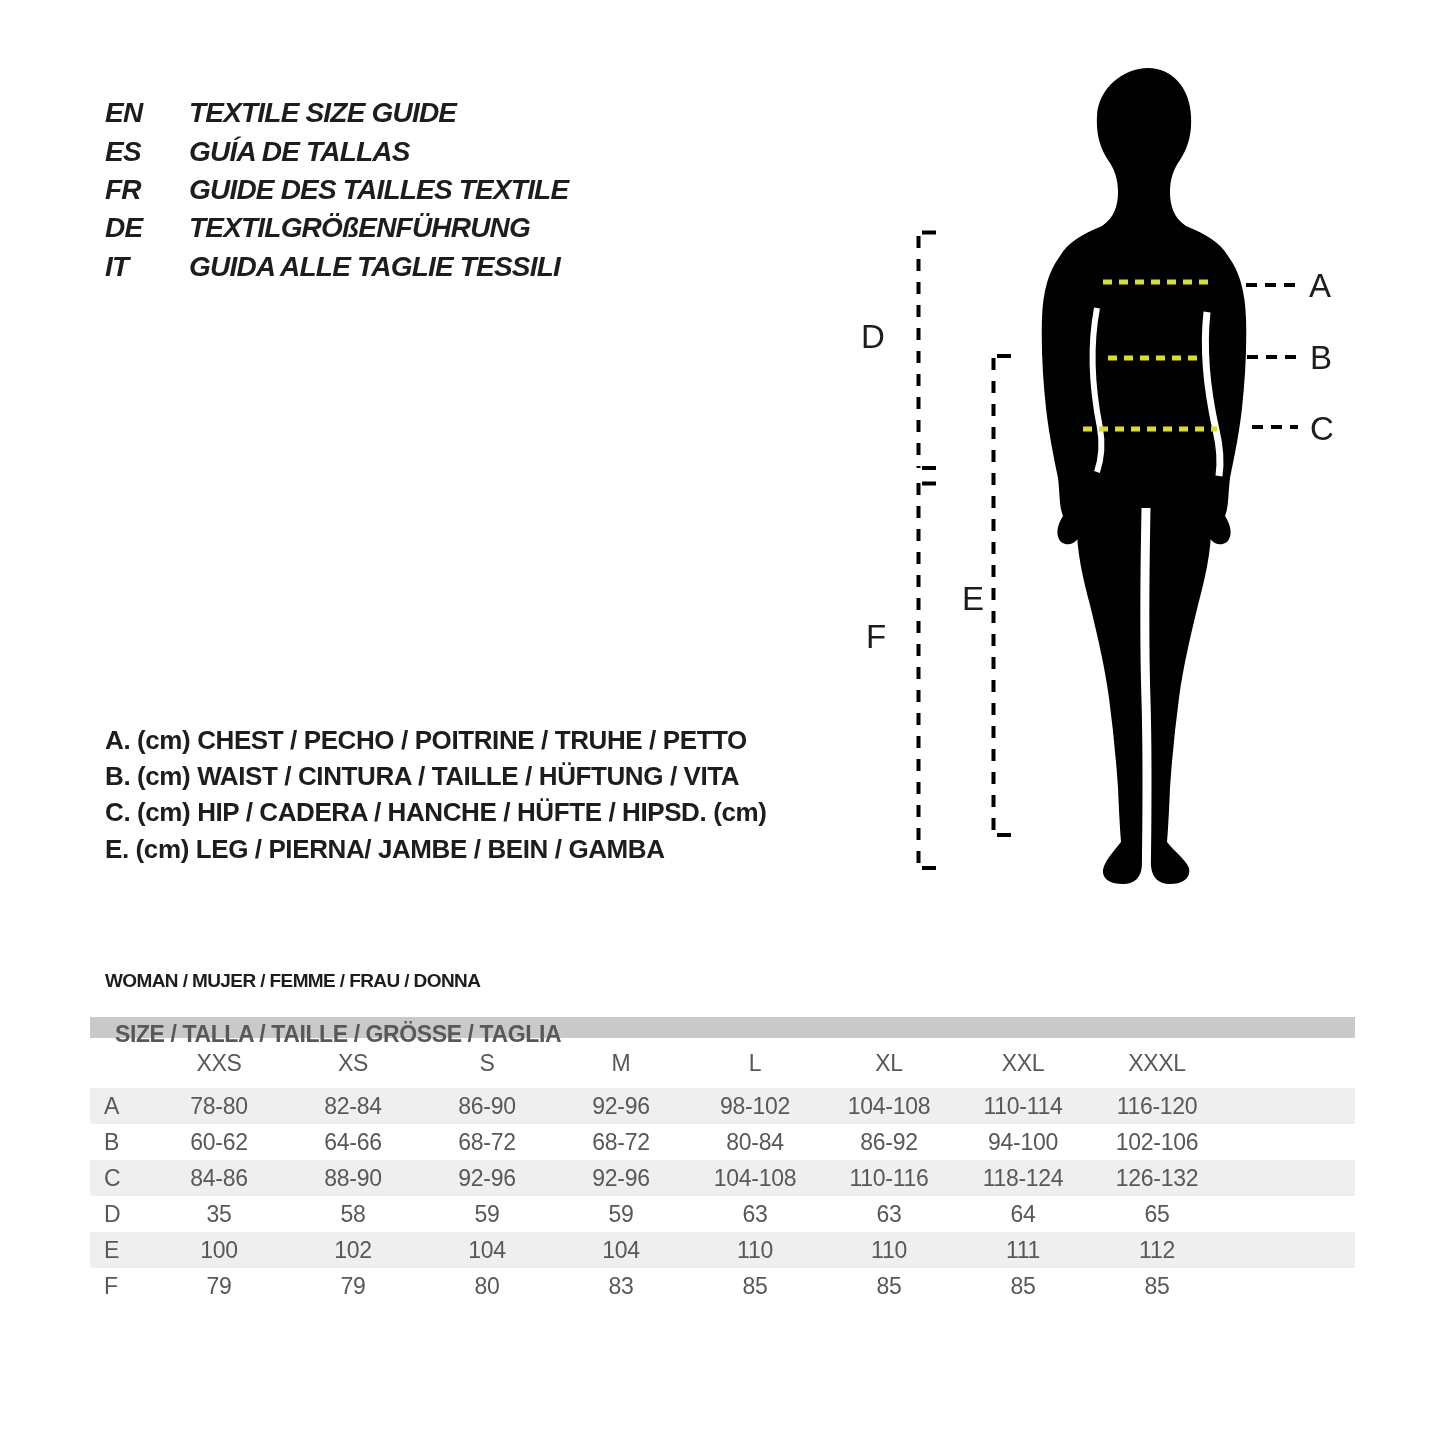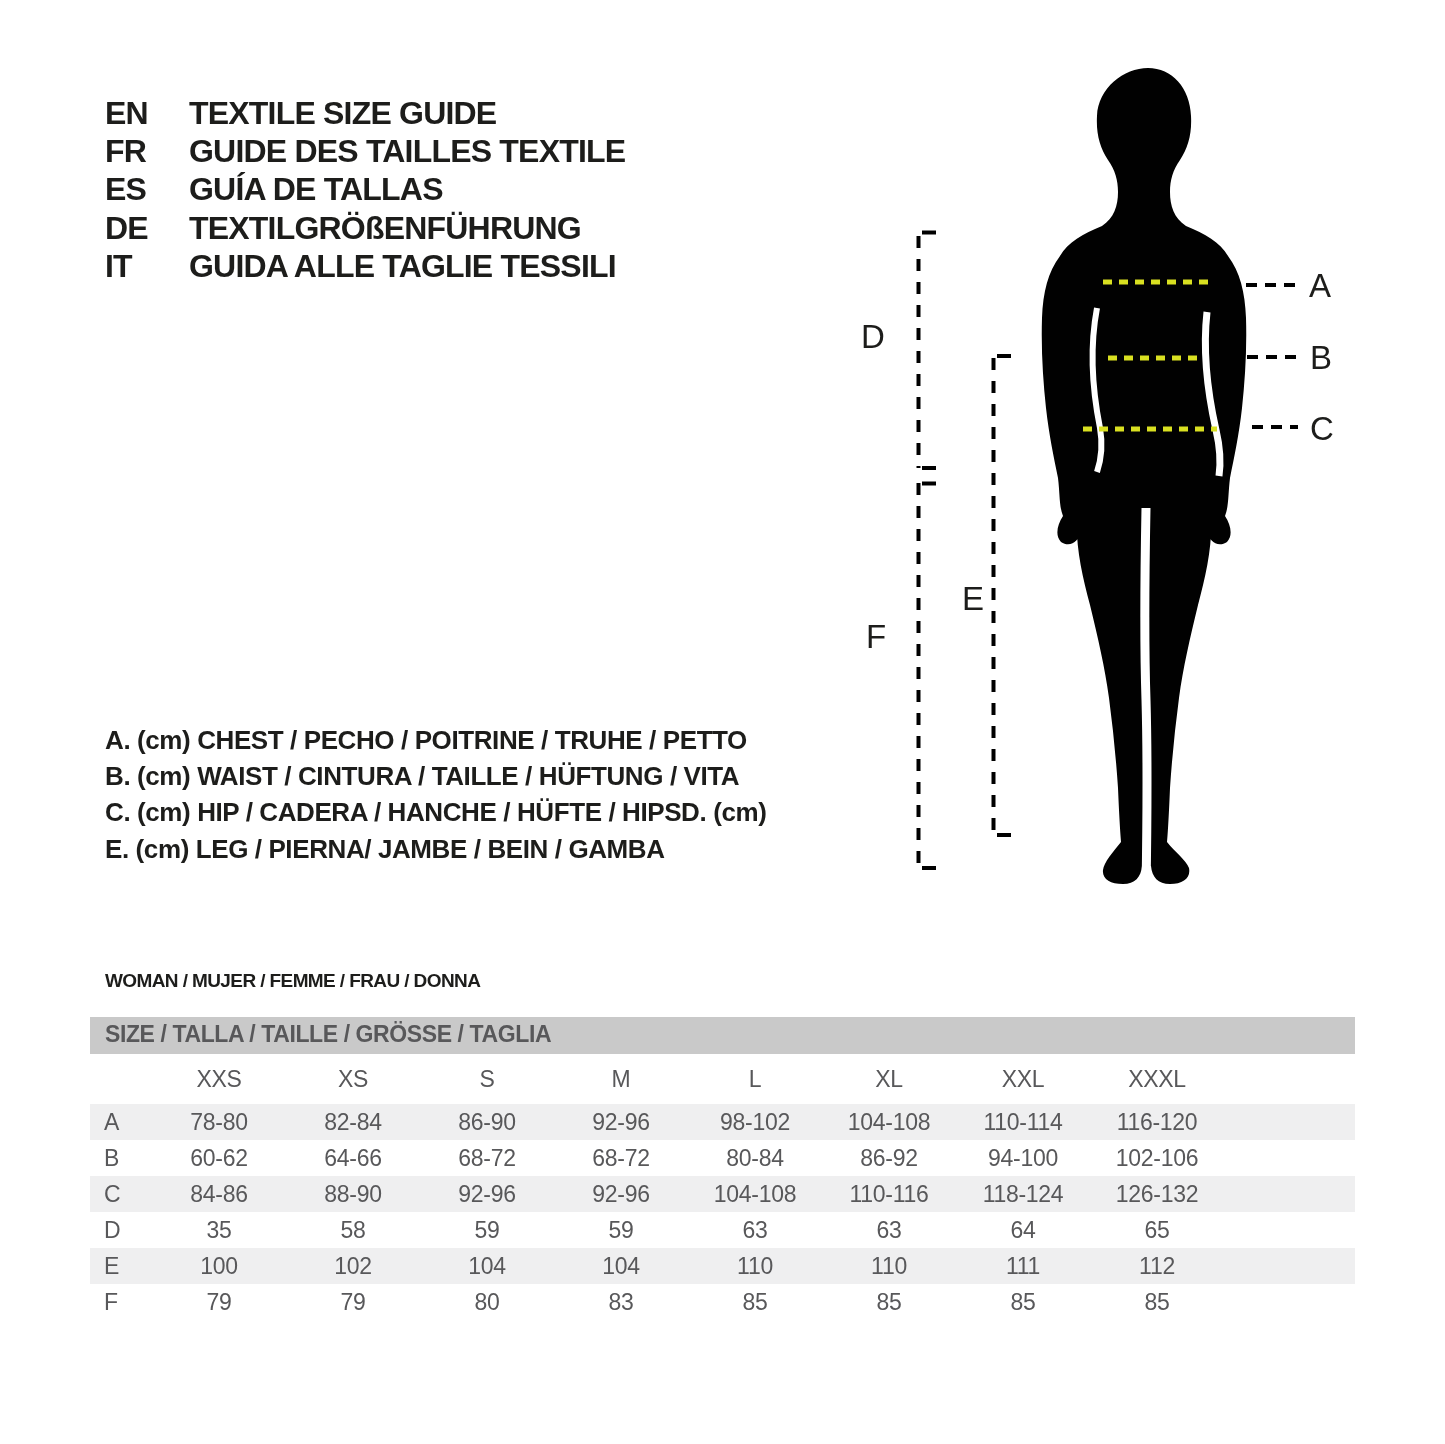--- a/index.html
+++ b/index.html
@@ -14,21 +14,21 @@
   body{
     width:1445px;height:1444px;position:relative;overflow:hidden;
     font-family:"Liberation Sans", sans-serif;color:var(--ink);
   }
   .canvas{position:absolute;inset:0;background:#fff;}
 
   
   .lang-block{position:absolute;left:105px;top:94px;}
   .lang-row{display:flex;height:38.4px;align-items:center;}
   .lang-code,.lang-title{
-    font-size:32px;font-weight:700;letter-spacing:-0.8px;color:var(--ink);white-space:nowrap;
+    font-size:28px;font-weight:700;letter-spacing:-0.8px;color:var(--ink);white-space:nowrap;font-style:italic;
   }
   .lang-code{width:84px;flex:0 0 84px;}
 
   
   .figure{position:absolute;left:840px;top:60px;width:560px;height:830px;}
   .figure text{font-size:33px;fill:var(--ink);font-family:"Liberation Sans",sans-serif;}
   .sil{fill:var(--black);stroke:none;}
   .gapline{stroke:#ffffff;fill:none;stroke-linecap:butt;}
   .ymeas{stroke:var(--yellow);stroke-width:5;stroke-dasharray:9 7;fill:none;}
   .bdash{stroke:#000;stroke-width:4;stroke-dasharray:11 8;fill:none;}
@@ -39,48 +39,48 @@
   .measure-list{position:absolute;left:105px;top:722px;}
   .measure-item{height:36.4px;display:flex;align-items:center;font-size:26px;
     letter-spacing:-0.4px;color:var(--ink);white-space:nowrap;font-weight:700;}
 
   
   .gender-line{position:absolute;left:105px;top:966px;height:30px;display:flex;align-items:center;
     font-size:19px;letter-spacing:-0.6px;font-weight:700;color:var(--ink);white-space:nowrap;}
 
   
   .table-wrap{position:absolute;left:90px;top:1017px;width:1265px;}
-  .table-caption{height:37px;background:var(--band);color:var(--tgray);
-    font-size:23px;line-height:35px;padding-left:15px;letter-spacing:-0.4px;font-weight:700;}
+  .table-caption{height:21px;background:var(--band);color:var(--tgray);
+    font-size:23px;line-height:35px;padding-left:25px;letter-spacing:-0.4px;font-weight:700;}
   table{width:100%;border-collapse:collapse;table-layout:fixed;}
   col.c-label{width:62px;} col.c-size{width:134px;} col.c-fill{width:131px;}
   th,td{padding:0;font-weight:400;font-size:23px;color:var(--tgray);text-align:center;
     letter-spacing:-0.3px;}
   thead th{height:50px;}
   tbody td{height:36px;}
   td.lbl{text-align:left;padding-left:14px;}
   tr.alt{background:var(--rowgray);}
 </style>
 </head>
 <body>
 
 <div class="canvas">
 
   <div class="lang-block">
     <div class="lang-row">
       <span class="lang-code">EN</span>
       <span class="lang-title">TEXTILE SIZE GUIDE</span>
     </div>
     <div class="lang-row">
+      <span class="lang-code">ES</span>
+      <span class="lang-title">GUÍA DE TALLAS</span>
+    </div>
+    <div class="lang-row">
       <span class="lang-code">FR</span>
       <span class="lang-title">GUIDE DES TAILLES TEXTILE</span>
-    </div>
-    <div class="lang-row">
-      <span class="lang-code">ES</span>
-      <span class="lang-title">GUÍA DE TALLAS</span>
     </div>
     <div class="lang-row">
       <span class="lang-code">DE</span>
       <span class="lang-title">TEXTILGRÖßENFÜHRUNG</span>
     </div>
     <div class="lang-row">
       <span class="lang-code">IT</span>
       <span class="lang-title">GUIDA ALLE TAGLIE TESSILI</span>
     </div>
   </div>

